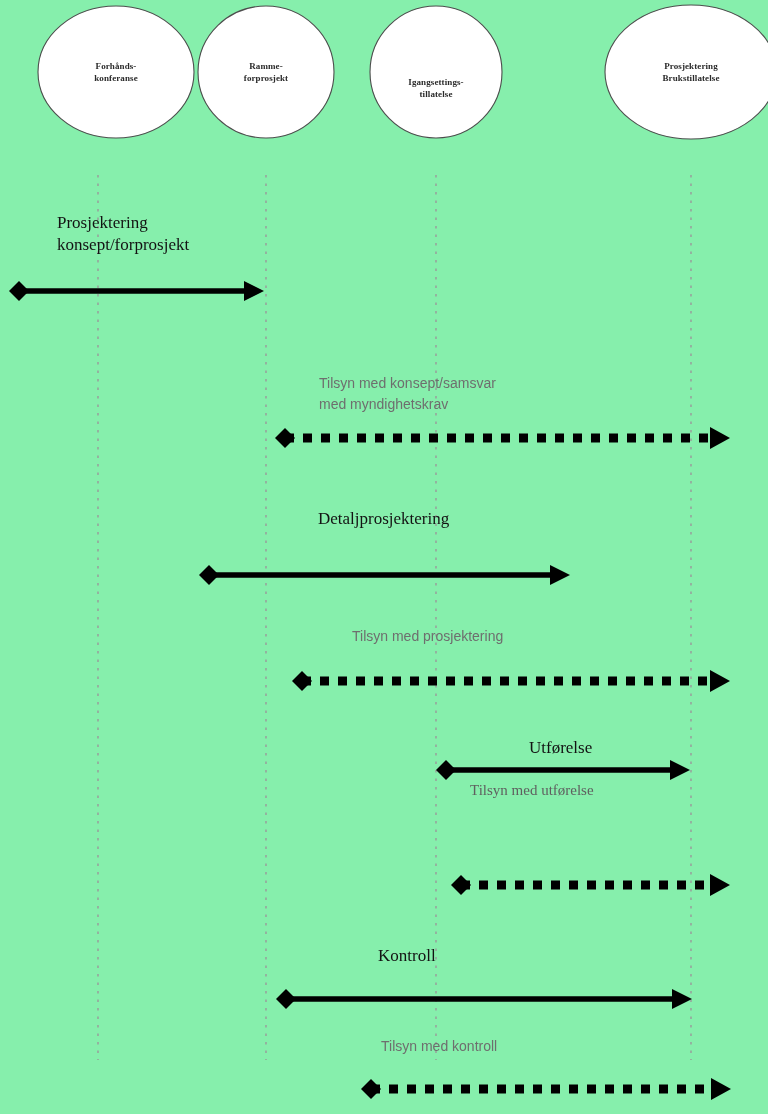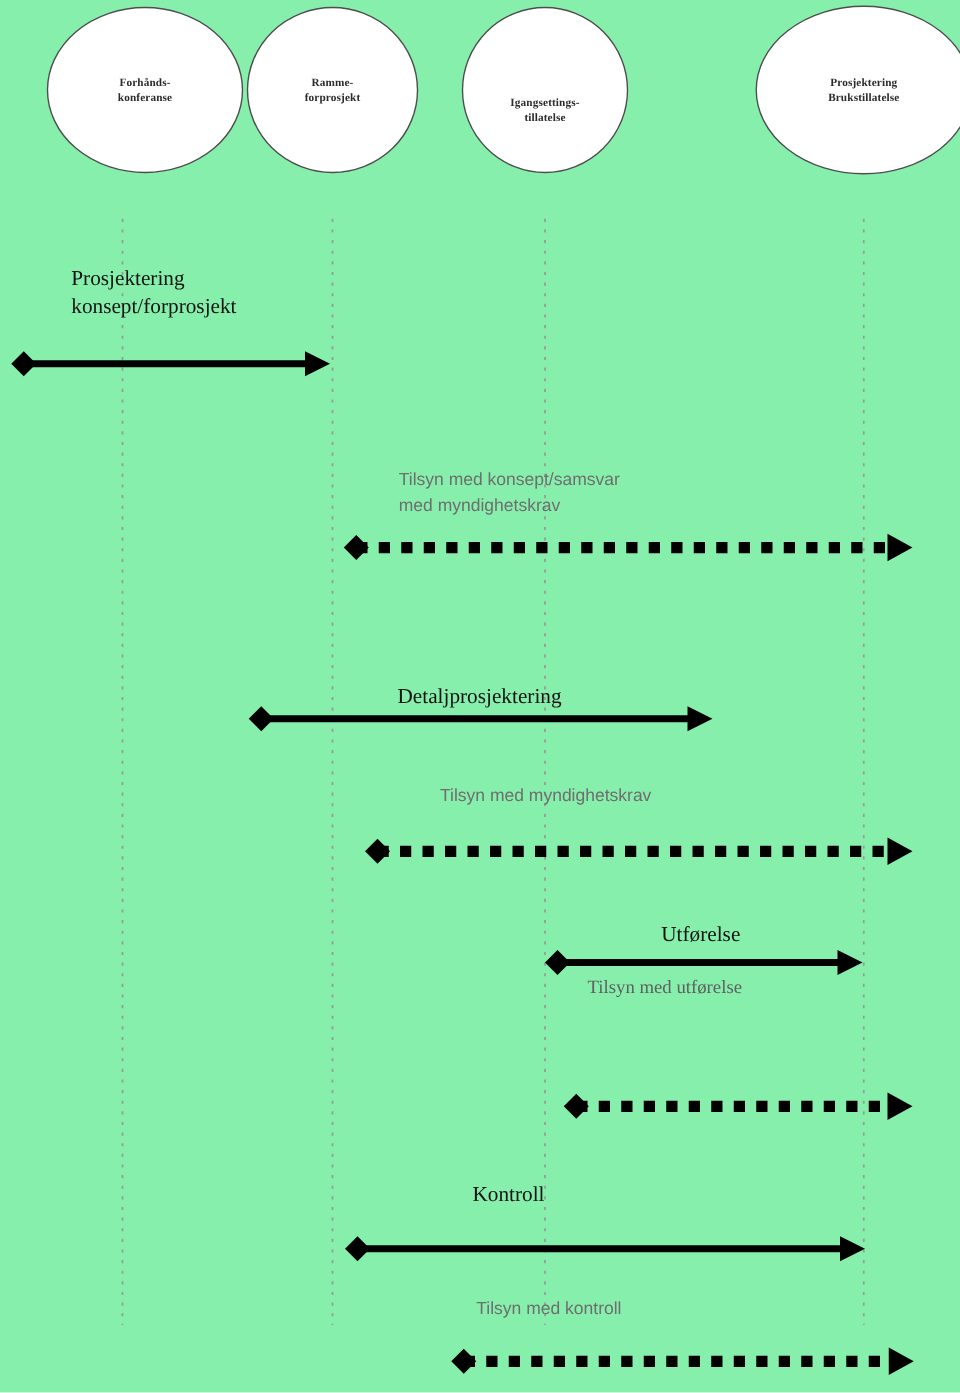--- a/index.html
+++ b/index.html
@@ -129,20 +129,20 @@
       <div class="milestone-label" style="left: 436px; top: 88px;">Igangsettings-
 tillatelse</div>
       <div class="milestone-label" style="left: 691px; top: 72px;">Prosjektering
 Brukstillatelse</div>
     </div>
   <div id="bar-labels">
       <div class="phase-label" style="left: 57px; top: 212px;">Prosjektering
 konsept/forprosjekt</div>
       <div class="supervision-label" style="left: 319px; top: 373px;">Tilsyn med konsept/samsvar
 med myndighetskrav</div>
-      <div class="phase-label" style="left: 318px; top: 546px;">Detaljprosjektering</div>
-      <div class="supervision-label" style="left: 352px; top: 626px;">Tilsyn med myndighetskrav</div>
+      <div class="phase-label" style="left: 318px; top: 508px;">Detaljprosjektering</div>
+      <div class="supervision-label" style="left: 352px; top: 626px;">Tilsyn med prosjektering</div>
       <div class="phase-label" style="left: 529px; top: 737px;">Utførelse</div>
       <div class="supervision-label serifish" style="left: 470px; top: 780px;">Tilsyn med utførelse</div>
       <div class="phase-label" style="left: 378px; top: 945px;">Kontroll</div>
       <div class="supervision-label" style="left: 381px; top: 1036px;">Tilsyn med kontroll</div>
     </div>
 </div>
 
 </body></html>

